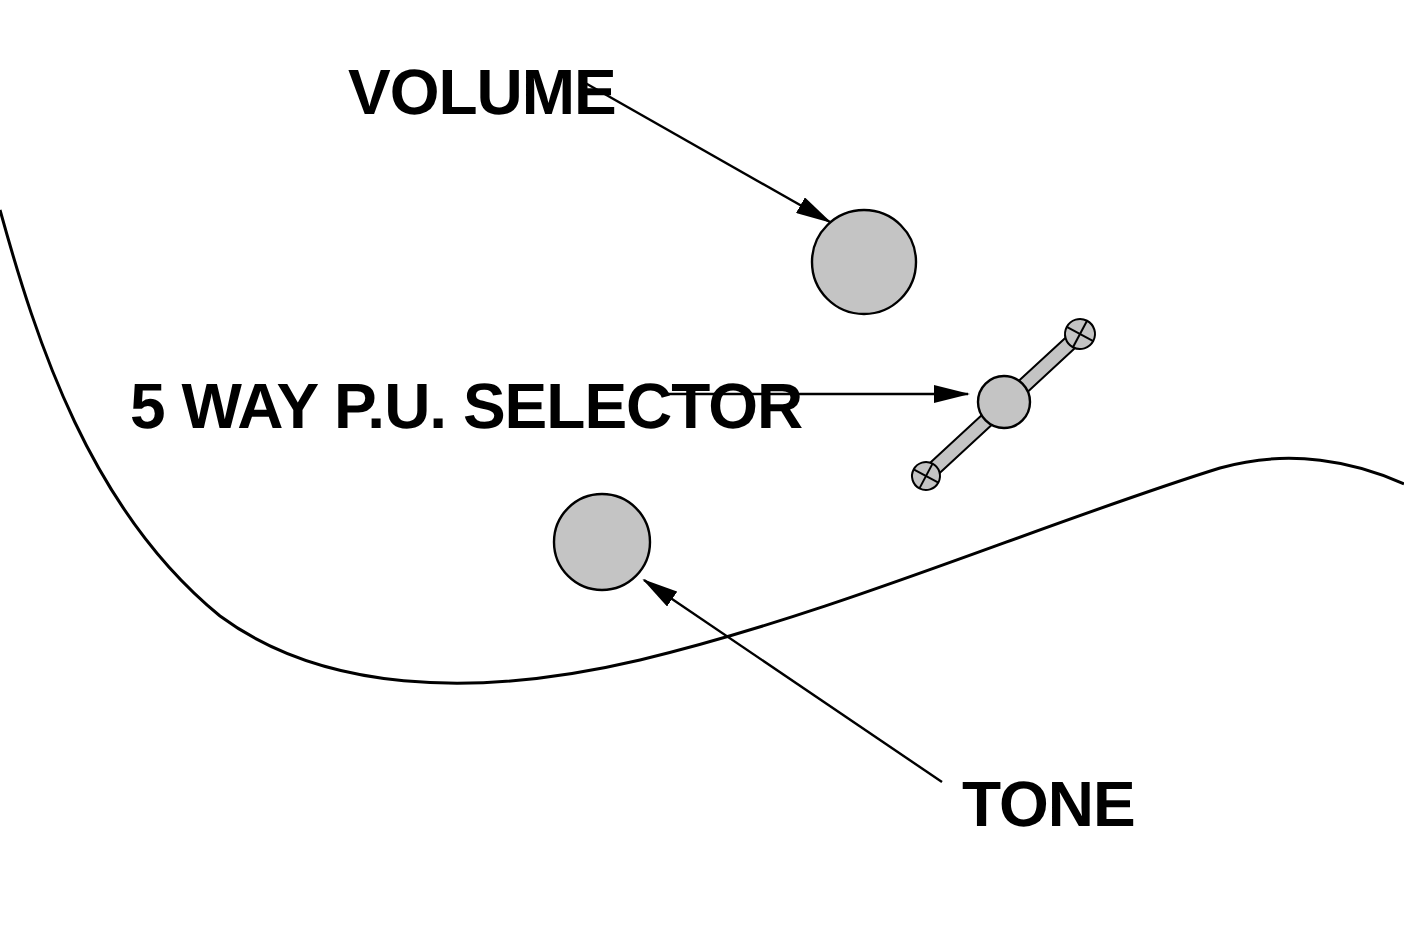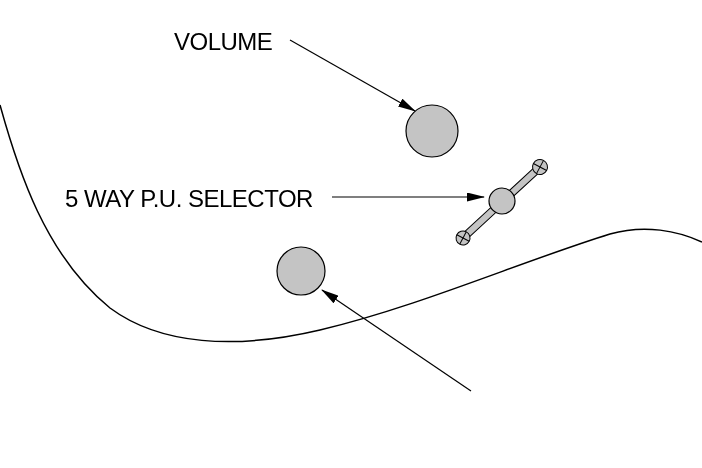--- a/index.html
+++ b/index.html
@@ -15,22 +15,22 @@
     overflow: hidden;
     font-family: "Liberation Sans", sans-serif;
   }
   .stage svg {
     position: absolute;
     left: 0;
     top: 0;
   }
   .label {
     position: absolute;
-    font-weight: normal;
-    font-size: 24px;
+    font-weight: bold;
+    font-size: 32px;
     letter-spacing: -0.5px;
     color: #000000;
     white-space: nowrap;
     user-select: none;
   }
   #volume-label   { left: 174px; top: 28px; }
   #selector-label { left: 65px;  top: 185px; }
   #tone-label     { left: 481px; top: 384px; }
 </style>
 </head>
@@ -77,14 +77,15 @@
       </g>
 
       <circle cx="502" cy="201" r="13" fill="#c4c4c4" stroke="#000000" stroke-width="1.2"></circle>
     </g>
   </svg>
 
   <div class="label" id="volume-label">VOLUME</div>
 
   <div class="label" id="selector-label">5 WAY P.U. SELECTOR</div>
 
+  <div class="label" id="tone-label">TONE</div>
 
 </div>
 
 </body></html>

